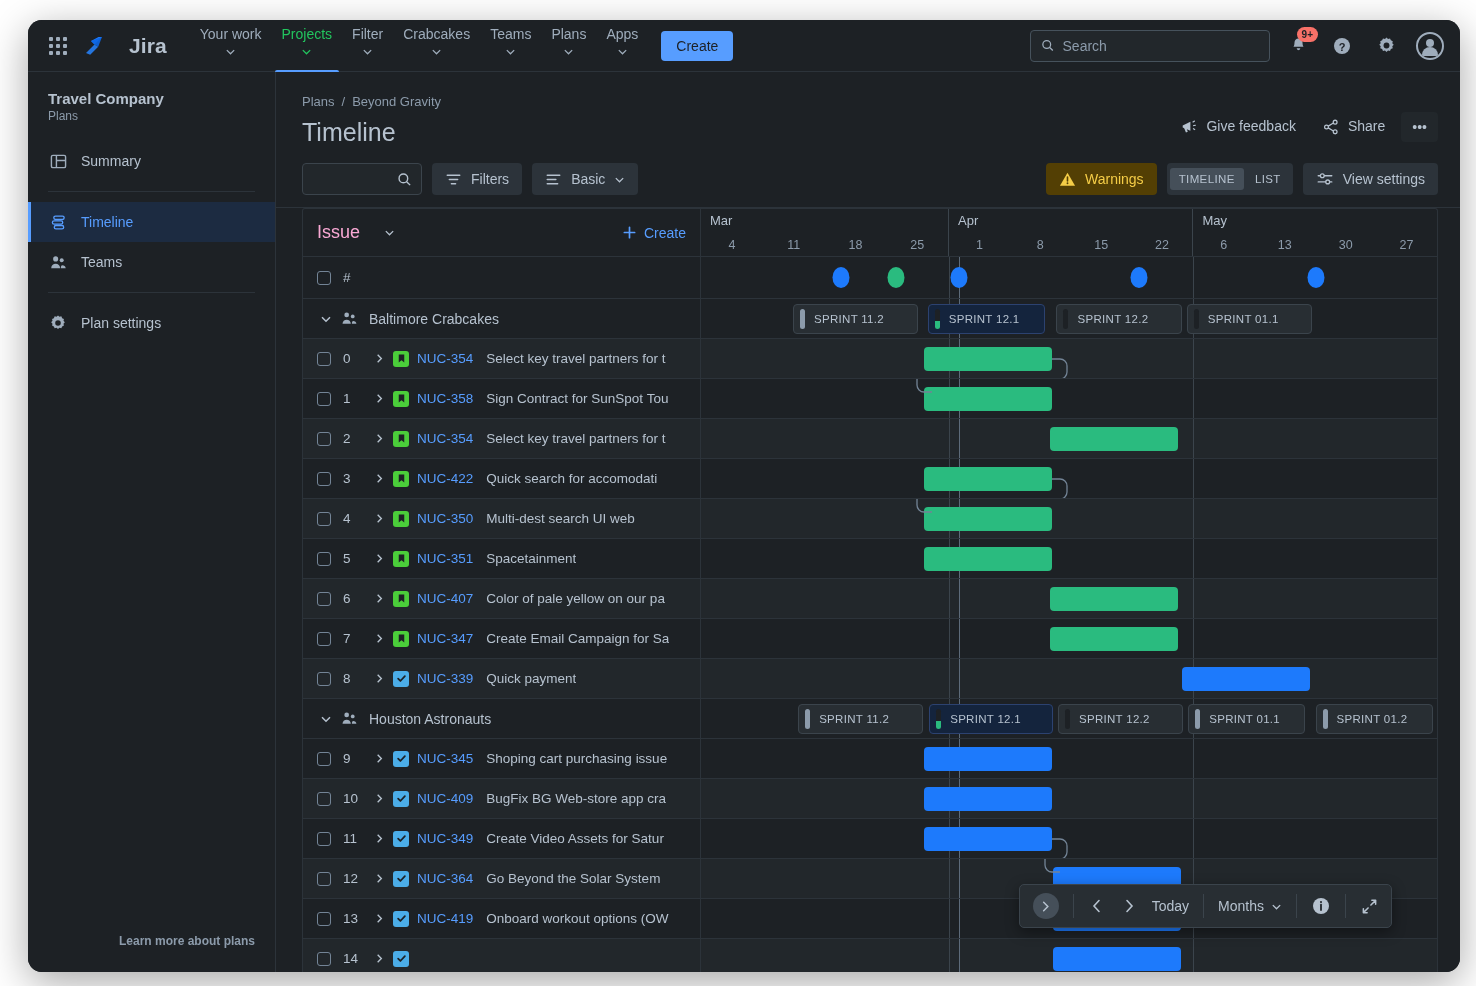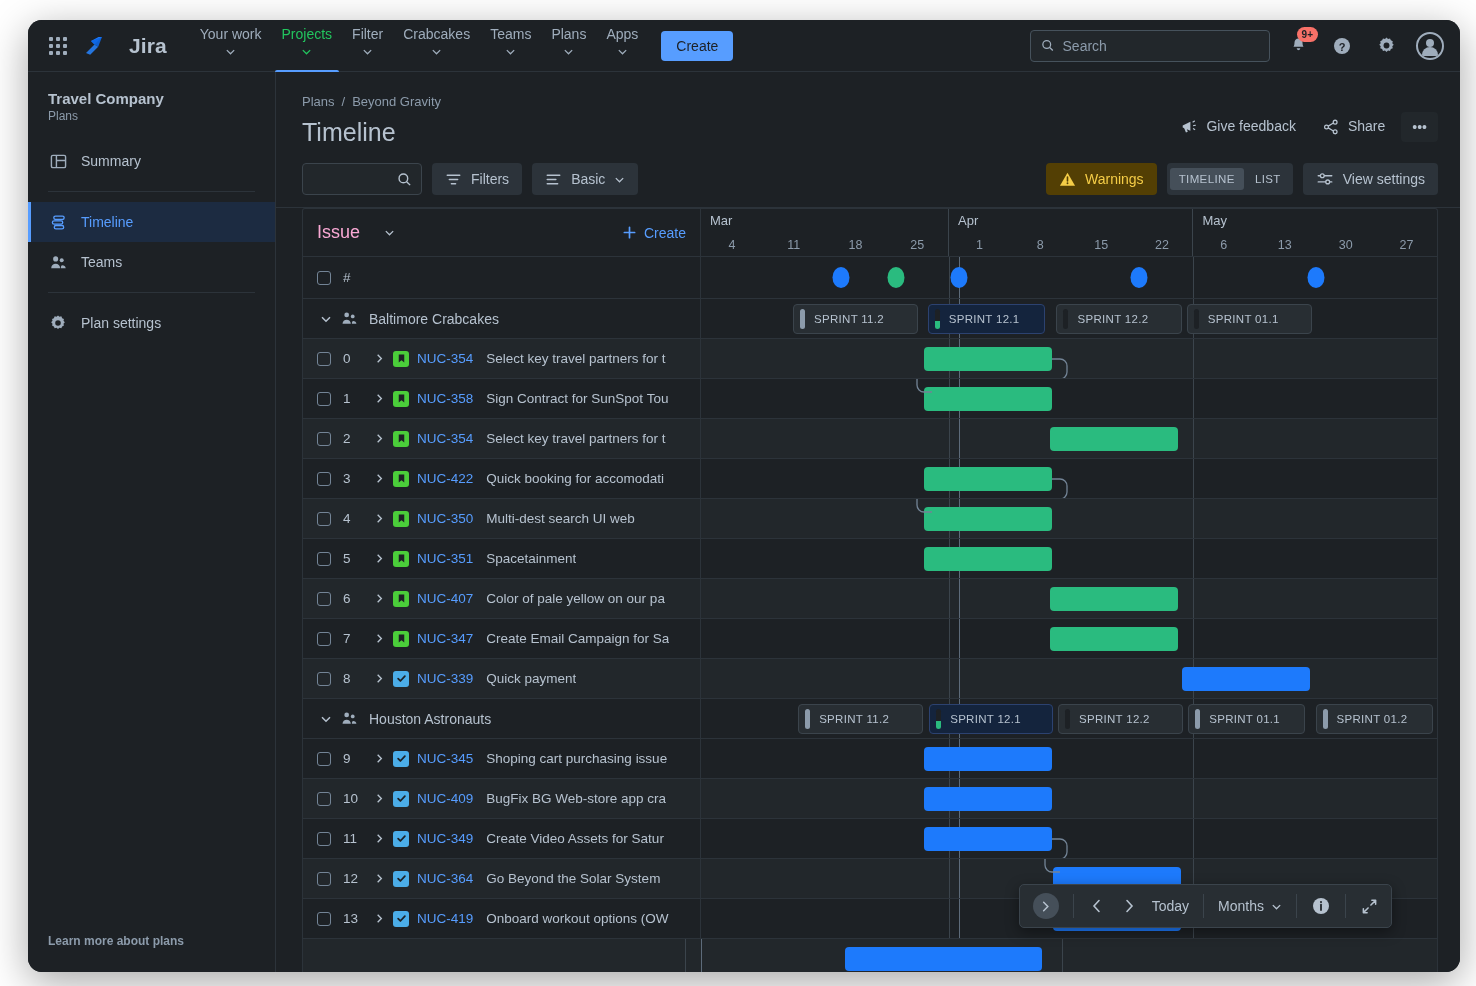--- a/index.html
+++ b/index.html
@@ -112,21 +112,21 @@
     height: 40px; padding: 0 20px; margin: 0 0px;
     color: #b6c2cf; font-size: 14px; cursor: pointer;
     position: relative;
   }
   .side-item.active { background: #1c2b41; color: #579dff; }
   .side-item.active::before {
     content:""; position:absolute; left:0; top:0; bottom:0; width:3px; background:#579dff;
   }
   .side-icon { width: 20px; height: 20px; display:flex; align-items:center; justify-content:center; flex:0 0 20px;}
   .side-sep { height: 1px; background: #2c333a; margin: 10px 20px; }
-  .side-foot { margin-top: auto; padding: 0 20px 24px; color:#8c9bab; font-size:12px; font-weight:600; text-align:left;}
+  .side-foot { margin-top: auto; padding: 0 20px 24px; color:#8c9bab; font-size:12px; font-weight:600; text-align:right;}
 
   
   .main { flex: 1; min-width: 0; display: flex; flex-direction: column; background: #1d2125; position: relative;}
   .crumbs { padding: 22px 26px 0; display: flex; gap: 7px; color: #8c9bab; font-size: 13px; }
   .crumbs a { color: #8c9bab; text-decoration: none; cursor: pointer; }
   .head-row { display: flex; align-items: flex-end; padding: 2px 22px 0 26px; }
   .page-title { color: #b6c2cf; font-size: 25px; font-weight: 400; }
   .head-actions { margin-left: auto; display: flex; align-items: center; gap: 6px; padding-bottom: 4px;}
   .head-btn {
     display: flex; align-items: flex-start; gap: 8px;
@@ -699,21 +699,21 @@
                     <svg width="11" height="11" viewBox="0 0 12 12">
                       <path d="M4 2 L8 6 L4 10" stroke="#b6c2cf" stroke-width="1.5" fill="none"></path>
                     </svg>
                   </span>
                   <span class="itype story">
                     <svg width="11" height="11" viewBox="0 0 12 12">
                       <path d="M3 1.6 h6 v8.8 L6 8 L3 10.4z" fill="#1d2125"></path>
                     </svg>
                   </span>
                   <span class="ikey">NUC-422</span>
-                  <span class="isum">Quick booking for accomodati</span>
+                  <span class="isum">Quick search for accomodati</span>
                 </div>
                 <div class="rr">
                   <div class="vline" style="left: 33.7%;"></div>
                   <div class="vline" style="left: 66.9%;"></div>
                   <div class="todayline" style="left: 35.1%;"></div>
                   <div class="bar green" style="left: 30.3%; width: 17.4%;"></div>
                   <svg class="conn" style="left: 47.7%; top: 14px; width: 60px; height: 40px; overflow: visible;">
                     <path d="M0 6 H8 a7 7 0 0 1 7 7 v6 a7 7 0 0 1 -7 7 H-6" stroke="#738496" fill="none" stroke-width="1.3"></path>
                   </svg>
                 </div>
@@ -1006,20 +1006,36 @@
                   <span class="isum">Onboard workout options (OW</span>
                 </div>
                 <div class="rr">
                   <div class="vline" style="left: 33.7%;"></div>
                   <div class="vline" style="left: 66.9%;"></div>
                   <div class="todayline" style="left: 35.1%;"></div>
                   <div class="bar blue" style="left: 47.8%; width: 17.4%;"></div>
                 </div>
               </div>
               <div class="row alt">
+                <div class="rl">
+                  <div class="cb"></div>
+                  <div class="rnum">14</div>
+                  <span class="expander">
+                    <svg width="11" height="11" viewBox="0 0 12 12">
+                      <path d="M4 2 L8 6 L4 10" stroke="#b6c2cf" stroke-width="1.5" fill="none"></path>
+                    </svg>
+                  </span>
+                  <span class="itype task">
+                    <svg width="11" height="11" viewBox="0 0 12 12">
+                      <path d="M2.3 6.2 L4.8 8.7 L9.7 3.4" stroke="#1d2125" stroke-width="1.9" fill="none" stroke-linecap="round" stroke-linejoin="round"></path>
+                    </svg>
+                  </span>
+                  <span class="ikey"></span>
+                  <span class="isum"></span>
+                </div>
                 <div class="rr">
                   <div class="vline" style="left: 33.7%;"></div>
                   <div class="vline" style="left: 66.9%;"></div>
                   <div class="todayline" style="left: 35.1%;"></div>
                   <div class="bar blue" style="left: 47.8%; width: 17.4%;"></div>
                 </div>
               </div>
             </div>
         </div>
       </div>

